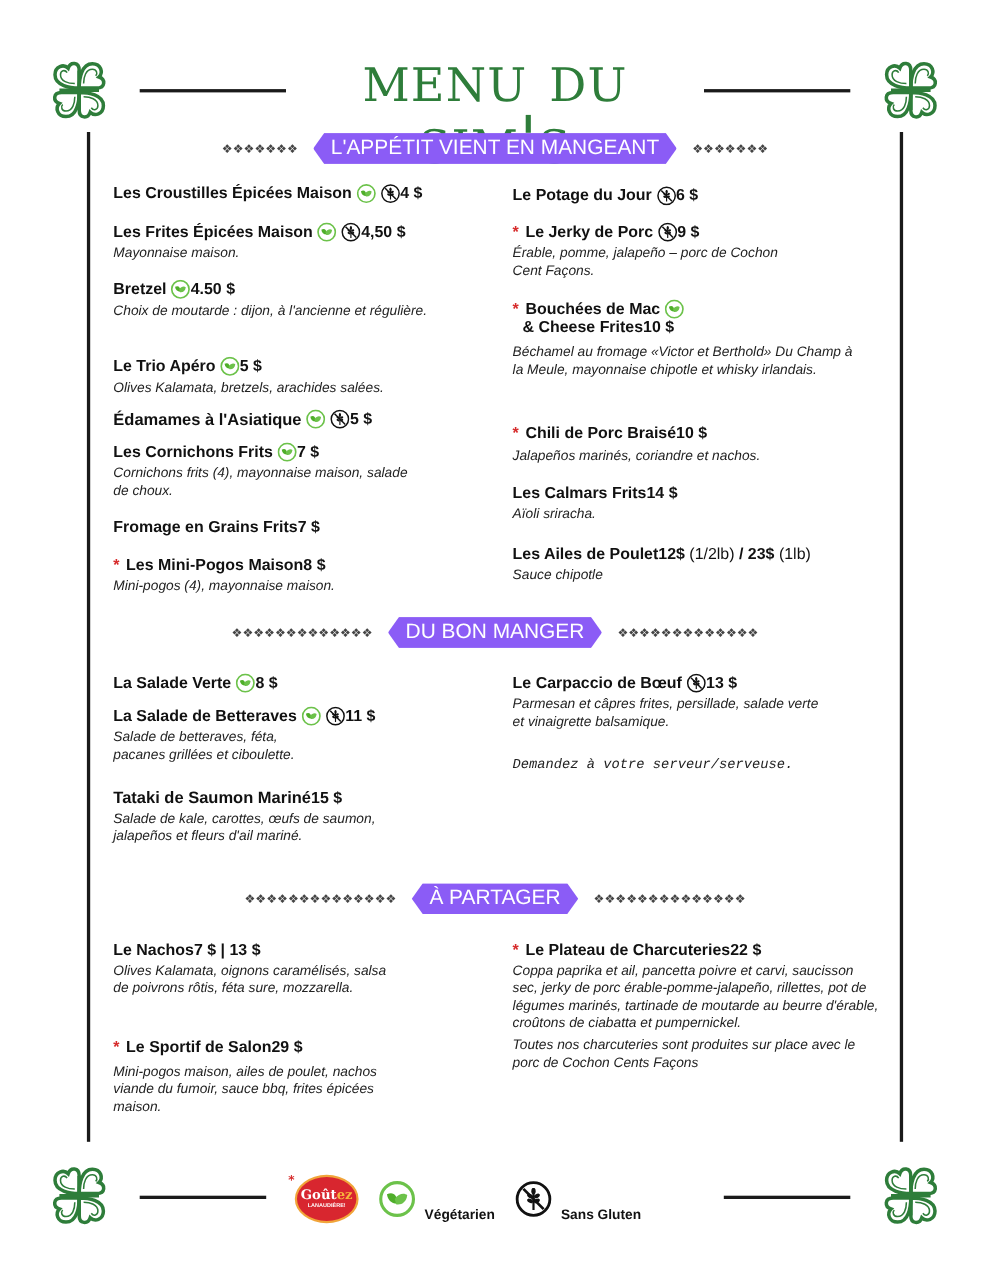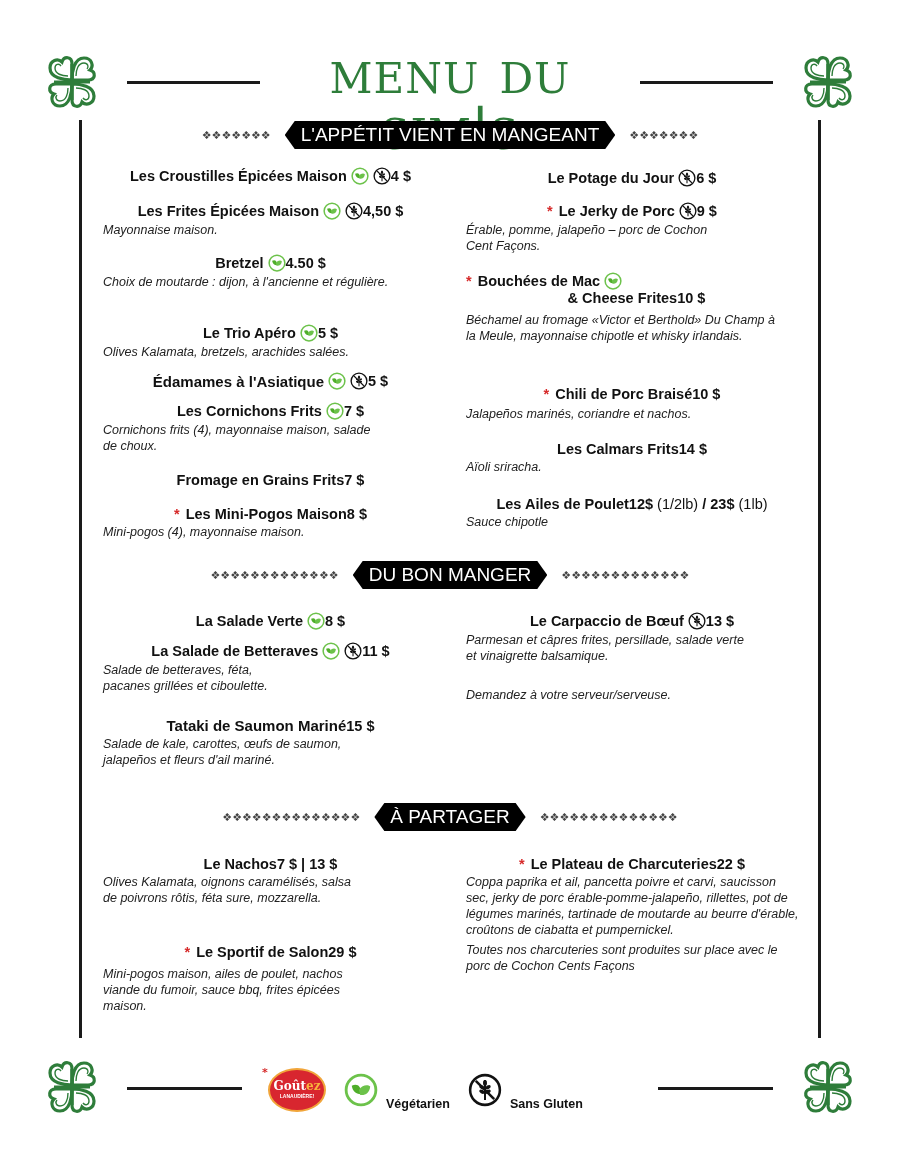--- a/index.html
+++ b/index.html
@@ -14,28 +14,28 @@
 
   .title {
     position: absolute; left: 260px; top: 44px; width: 380px; text-align: center;
     font-family: "DejaVu Serif", serif; font-size: 60px; color: #2e7d3a;
     letter-spacing: 1px; font-variant: small-caps; line-height: 56px;
   }
 
   .banner { position: absolute; display: flex; align-items: center; justify-content: center; gap: 14px; }
   .dots { color: #444; font-size: 11px; letter-spacing: 0px; white-space: nowrap; }
   .tag {
-    position: relative; background: #000000; color: #fff;
+    position: relative; background: #8b5cf6; color: #fff;
     font-family: "Liberation Sans", sans-serif; font-size: 19px; line-height: 28px;
     padding: 0 16px; height: 28px; white-space: nowrap;
     clip-path: polygon(10px 0, calc(100% - 10px) 0, 100% 50%, calc(100% - 10px) 100%, 10px 100%, 0 50%);
   }
 
   .item { position: absolute; }
-  .row { display: flex; align-items: center; justify-content: center; }
+  .row { display: flex; align-items: center; justify-content: flex-start; }
   .name { font-family: "Liberation Sans", sans-serif; font-weight: bold; font-size: 14.5px; color: #111; display: flex; align-items: center; gap: 4px; white-space: nowrap; }
   .name.big { font-size: 15px; }
   .price { font-family: "Liberation Sans", sans-serif; font-weight: bold; font-size: 14.5px; color: #111; white-space: nowrap; }
   .price .light { font-weight: normal; }
   .desc { font-family: "Liberation Sans", sans-serif; font-style: italic; font-size: 12.5px; line-height: 16px; color: #222; margin-top: 2px; }
   .star { color: #d62a2a; font-weight: bold; margin-right: 2px; }
 
   .ico { display: inline-block; width: 18px; height: 18px; flex: 0 0 18px; }
   .ico svg { width: 100%; height: 100%; display: block; }
 
@@ -359,21 +359,21 @@
           <svg>
             <use href="#sym-gf"></use>
           </svg>
         </span>
       </span>
       <span class="price">13 $</span>
     </div>
   <div class="desc" style="width:280px;">Parmesan et câpres frites, persillade, salade verte et vinaigrette balsamique.</div>
 </div>
 <div class="item" style="left:466px;top:683px;width:332px;">
-  <div class="desc" style="margin-top:4px;">Demandez à votre serveur/serveuse.</div>
+  <div class="desc" style="margin-top:4px;font-family:Liberation Mono, monospace;">Demandez à votre serveur/serveuse.</div>
 </div>
 
 <div class="banner" style="left:190px;top:803px;width:520px;">
   <span class="dots">❖❖❖❖❖❖❖❖❖❖❖❖❖❖</span>
   <span class="tag">À PARTAGER</span>
   <span class="dots">❖❖❖❖❖❖❖❖❖❖❖❖❖❖</span>
 </div>
 
 <div class="item" style="left:103px;top:856px;width:335px;">
   <div class="row">

